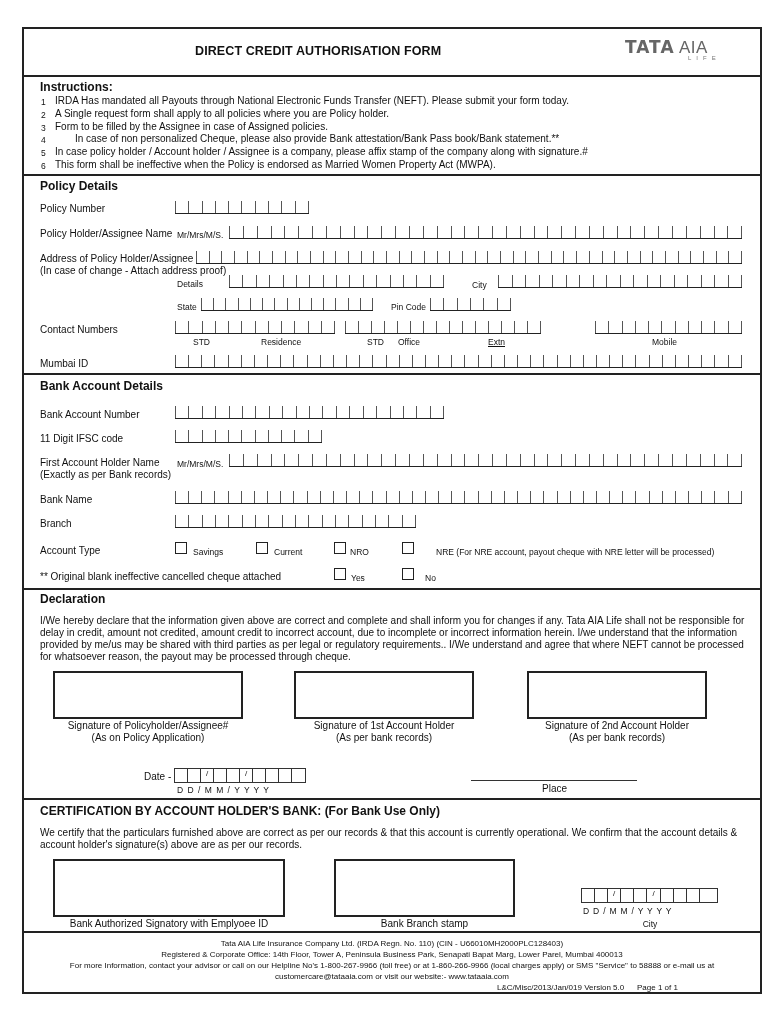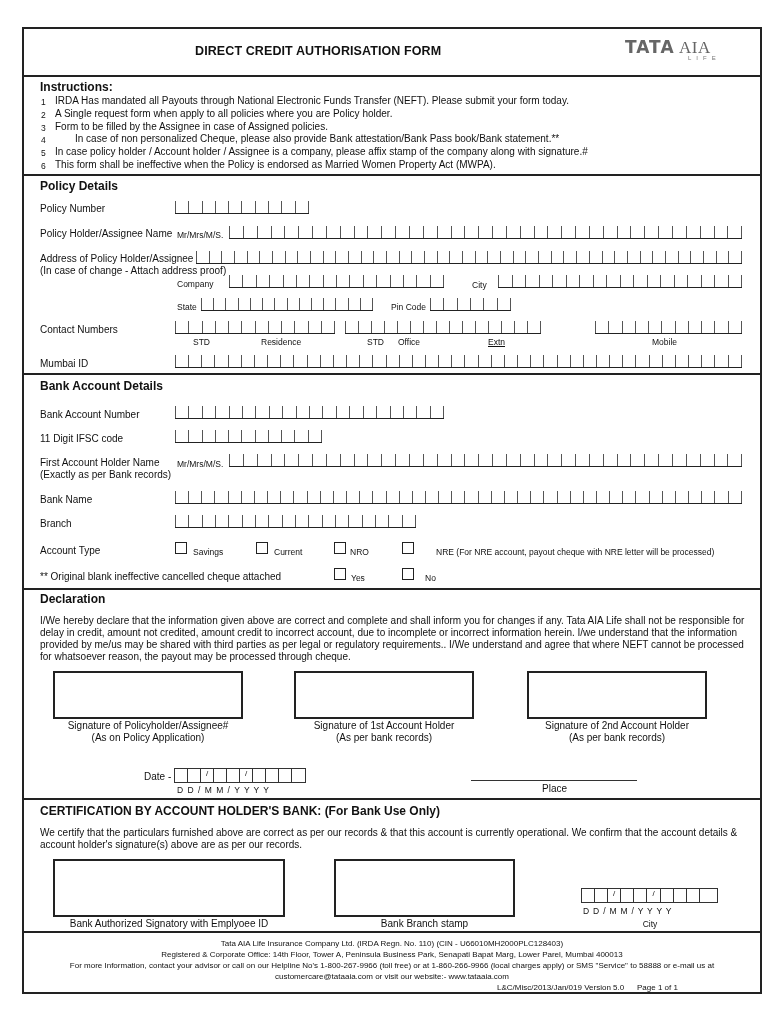--- a/index.html
+++ b/index.html
@@ -15,21 +15,21 @@
   .grid { position:absolute; height:13px; border-bottom:1.3px solid #222; display:flex; box-sizing:border-box; }
   .grid .c { border-left:1.3px solid #555; height:100%; box-sizing:border-box; }
   .grid .c:last-child { border-right:1.3px solid #555; }
   .cb { position:absolute; width:12px; height:12px; border:1.6px solid #222; box-sizing:border-box; background:#fff; }
   .sigbox { position:absolute; border:2px solid #222; box-sizing:border-box; background:#fff; }
   .datebox { position:absolute; height:15px; display:flex; border:1px solid #333; box-sizing:border-box; }
   .datebox .d { width:13.1px; border-right:1px solid #333; box-sizing:border-box; font-size:8px; text-align:center; line-height:9px; }
   .datebox .d:last-child { border-right:none; }
   .center { text-align:center; }
   .logo-tata { font-weight:900; font-size:17px; color:#666; letter-spacing:1px; font-family:"DejaVu Sans", sans-serif; }
-  .logo-aia { font-size:17px; color:#666; letter-spacing:0.5px; font-family:Liberation Serif, serif; }
+  .logo-aia { font-size:17px; color:#666; letter-spacing:0.5px; font-family:Liberation Sans, sans-serif; }
   .logo-life { font-size:6px; letter-spacing:5px; color:#777; }
   .foot { font-size:8px; line-height:11px; }
 </style>
 </head>
 <body>
 
 <div class="frame" style="left:22px; top:27px; width:740px; height:967px;"></div>
 
 <div class="txt title" style="left:195px; top:45px;">DIRECT CREDIT AUTHORISATION FORM</div>
 <div class="abs" style="left:625px; top:37px; width:110px; height:28px;">
@@ -37,21 +37,21 @@
   <span class="logo-aia">AIA</span>
   <div class="logo-life" style="position:absolute; left:63px; top:18px;">LIFE</div>
 </div>
 <div class="hline" style="left:22px; top:75px; width:740px;"></div>
 
 <div class="txt h2" style="left:40px; top:81px;">Instructions:</div>
 <div>
   <div class="txt sm" style="left:41px; top:96px;">1</div>
   <div class="txt lbl" style="left:55px; top:95px;">IRDA Has mandated all Payouts through National Electronic Funds Transfer (NEFT). Please submit your form today.</div>
   <div class="txt sm" style="left:41px; top:109px;">2</div>
-  <div class="txt lbl" style="left:55px; top:108px;">A Single request form when apply to all policies where you are Policy holder.</div>
+  <div class="txt lbl" style="left:55px; top:108px;">A Single request form shall apply to all policies where you are Policy holder.</div>
   <div class="txt sm" style="left:41px; top:122px;">3</div>
   <div class="txt lbl" style="left:55px; top:121px;">Form to be filled by the Assignee in case of Assigned policies.</div>
   <div class="txt sm" style="left:41px; top:134px;">4</div>
   <div class="txt lbl" style="left:55px; top:133px;padding-left:20px;">In case of non personalized Cheque, please also provide Bank attestation/Bank Pass book/Bank statement.**</div>
   <div class="txt sm" style="left:41px; top:147px;">5</div>
   <div class="txt lbl" style="left:55px; top:146px;">In case policy holder / Account holder / Assignee is a company, please affix stamp of the company along with signature.#</div>
   <div class="txt sm" style="left:41px; top:160px;">6</div>
   <div class="txt lbl" style="left:55px; top:159px;">This form shall be ineffective when the Policy is endorsed as Married Women Property Act (MWPA).</div>
 </div>
 <div class="hline" style="left:22px; top:174px; width:740px;"></div>
@@ -155,21 +155,21 @@
     <div class="c" style="flex: 1 1 0%;"></div>
     <div class="c" style="flex: 1 1 0%;"></div>
     <div class="c" style="flex: 1 1 0%;"></div>
     <div class="c" style="flex: 1 1 0%;"></div>
     <div class="c" style="flex: 1 1 0%;"></div>
     <div class="c" style="flex: 1 1 0%;"></div>
     <div class="c" style="flex: 1 1 0%;"></div>
     <div class="c" style="flex: 1 1 0%;"></div>
   </div>
 
-<div class="txt sm" style="left:177px; top:278px;">Company</div>
+<div class="txt sm" style="left:177px; top:278px;">Details</div>
 <div class="grid" style="left:229px; top:275px; width:215px;">
     <div class="c" style="flex: 1 1 0%;"></div>
     <div class="c" style="flex: 1 1 0%;"></div>
     <div class="c" style="flex: 1 1 0%;"></div>
     <div class="c" style="flex: 1 1 0%;"></div>
     <div class="c" style="flex: 1 1 0%;"></div>
     <div class="c" style="flex: 1 1 0%;"></div>
     <div class="c" style="flex: 1 1 0%;"></div>
     <div class="c" style="flex: 1 1 0%;"></div>
     <div class="c" style="flex: 1 1 0%;"></div>

